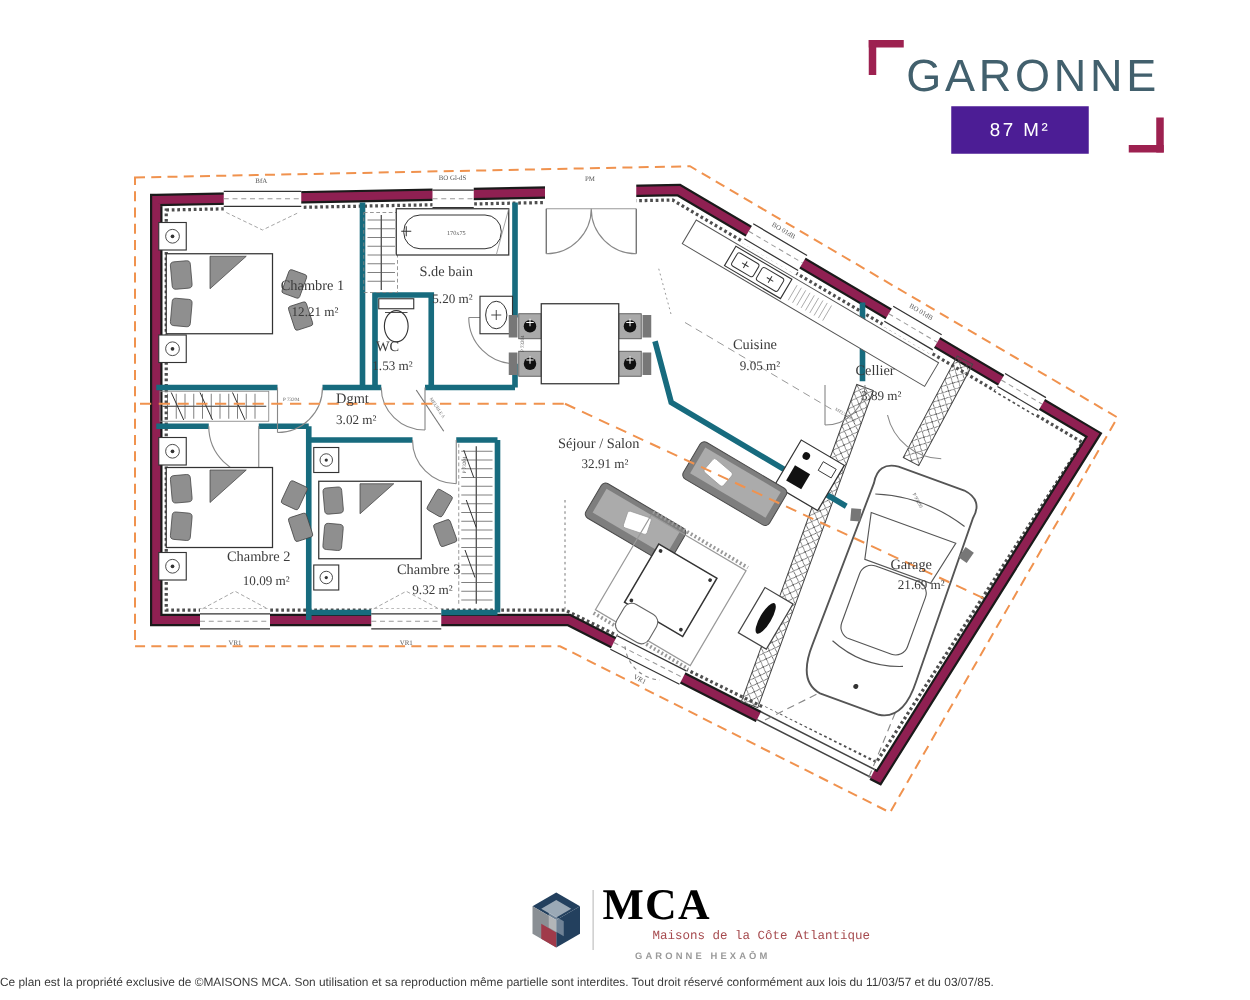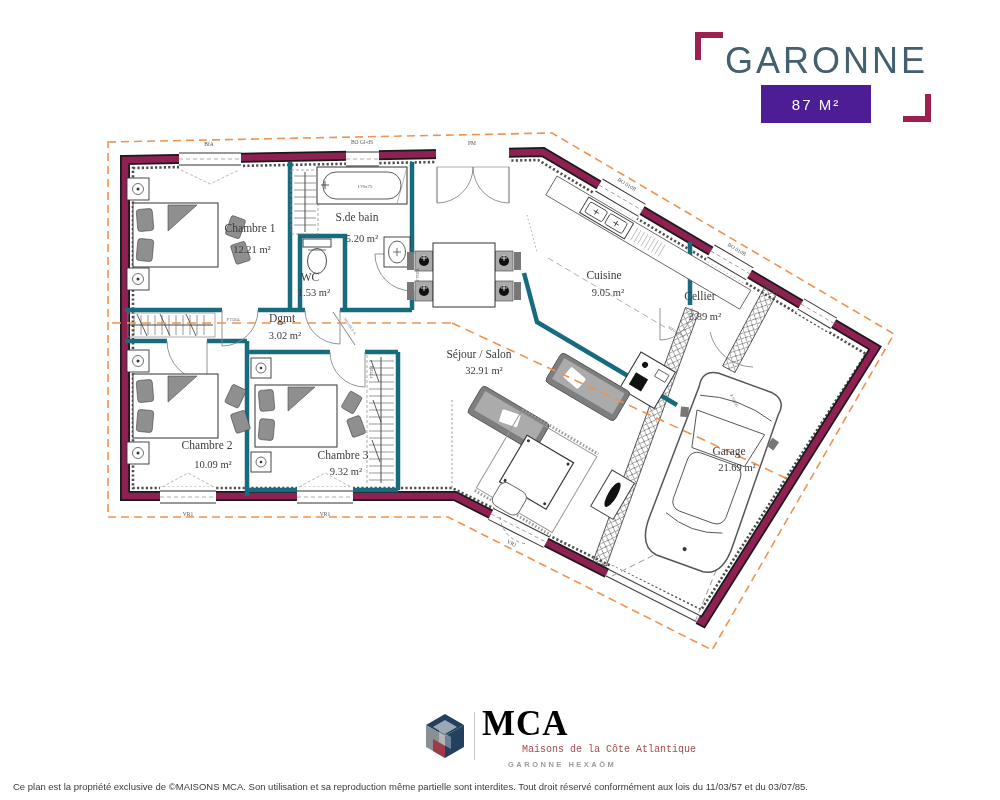--- a/index.html
+++ b/index.html
@@ -19,21 +19,21 @@
   .logo{position:absolute;left:424px;top:706px;width:220px;height:66px;}
   .logo .cube{position:absolute;left:0;top:6px;}
   .logo .divider{position:absolute;left:50px;top:6px;height:48px;border-left:1px solid #c4c4c4;}
   .logo .brand{position:absolute;left:58px;top:-2px;font-family:"Liberation Serif",serif;
                font-size:35px;font-weight:bold;color:#000000;letter-spacing:1px;}
   .logo .tagline{position:absolute;left:58px;top:38px;font-family:Liberation Mono, monospace;
                  font-size:10px;color:#A64A4E;white-space:nowrap;margin-left:40px;}
   .logo .group{position:absolute;left:84px;top:54px;font-size:7.5px;font-weight:bold;
                letter-spacing:2.5px;color:#9A9A9A;white-space:nowrap;}
   
-  .footer{position:absolute;left:0;top:781px;width:808px;text-align:right;
+  .footer{position:absolute;left:0;top:781px;width:808px;text-align:left;
           font-size:9.5px;color:#3A3A3A;}
 </style>
 </head>
 <body>
 
 <div class="page">
 
   <div class="title-block">
     <span class="bracket tl"></span>
     <div class="plan-name">GARONNE</div>

